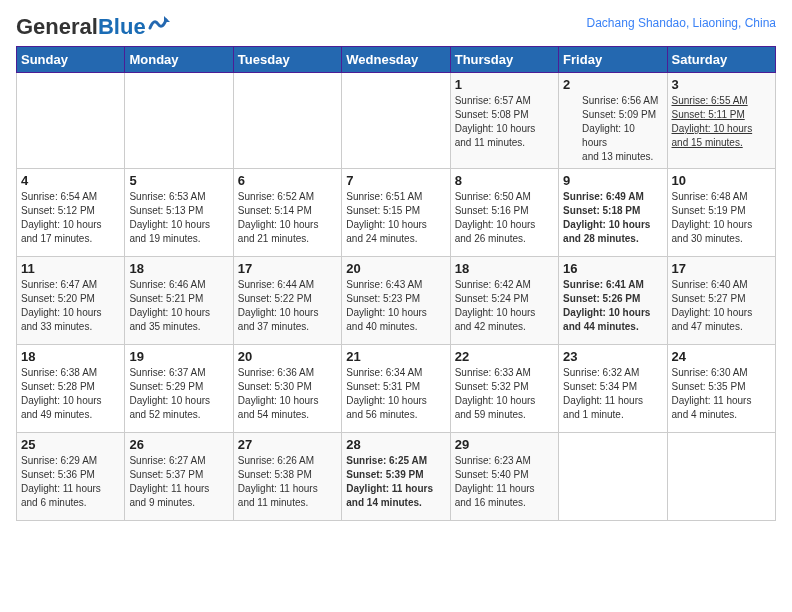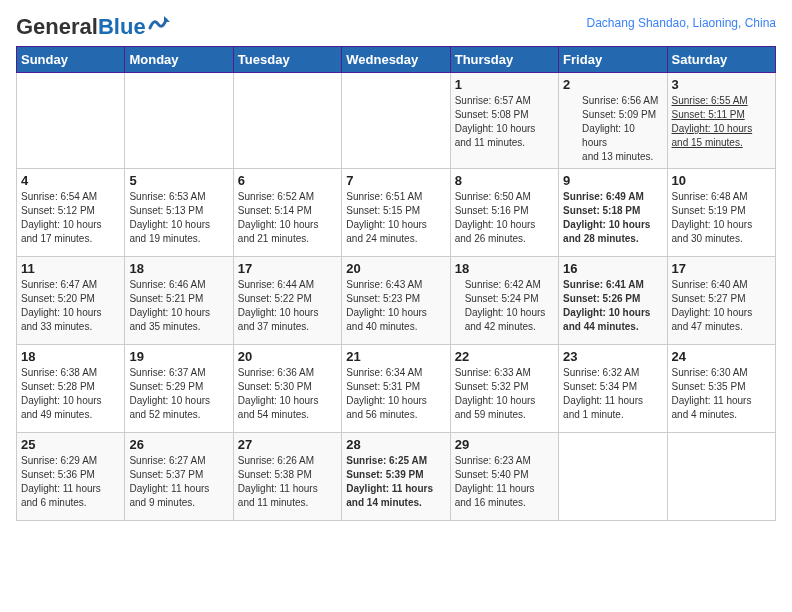--- a/index.html
+++ b/index.html
@@ -216,21 +216,21 @@
         </td>
         <td>
           <span class="day-num">20</span>
           <div class="day-info" style="white-space: pre-line;">Sunrise: 6:43 AM
 Sunset: 5:23 PM
 Daylight: 10 hours
 and 40 minutes.</div>
         </td>
         <td>
           <span class="day-num">18</span>
-          <div class="day-info" style="white-space: pre-line; margin-left: 10px;">Sunrise: 6:42 AM
+          <div class="day-info" style="white-space: pre-line;">Sunrise: 6:42 AM
 Sunset: 5:24 PM
 Daylight: 10 hours
 and 42 minutes.</div>
         </td>
         <td>
           <span class="day-num">16</span>
           <div class="day-info" style="white-space: pre-line; font-weight: bold;">Sunrise: 6:41 AM
 Sunset: 5:26 PM
 Daylight: 10 hours
 and 44 minutes.</div>

